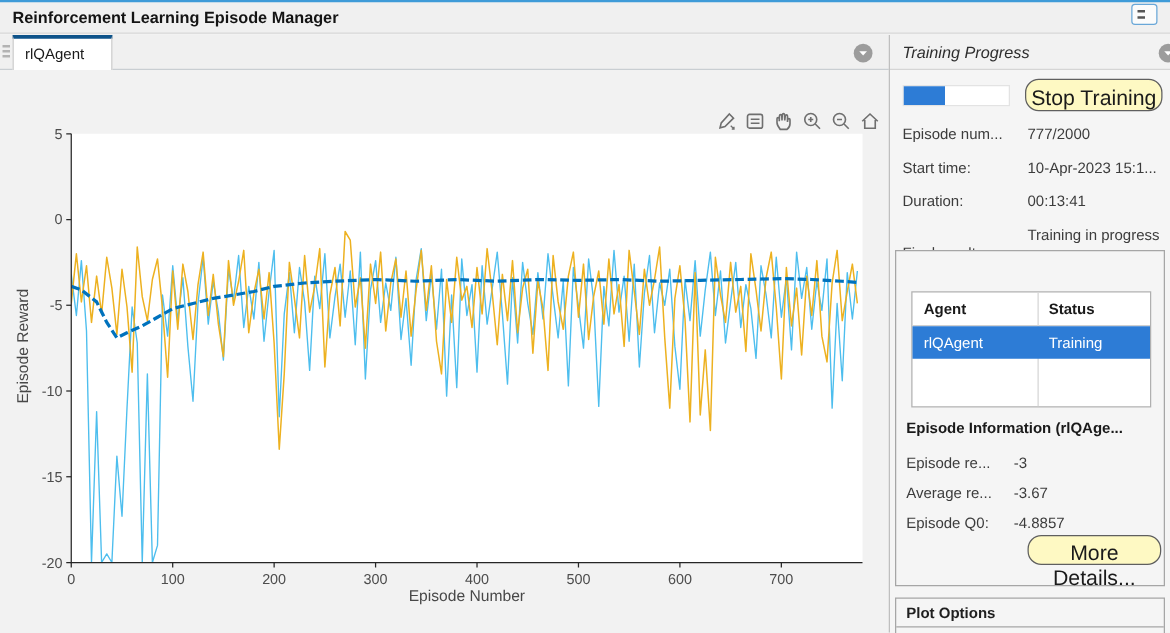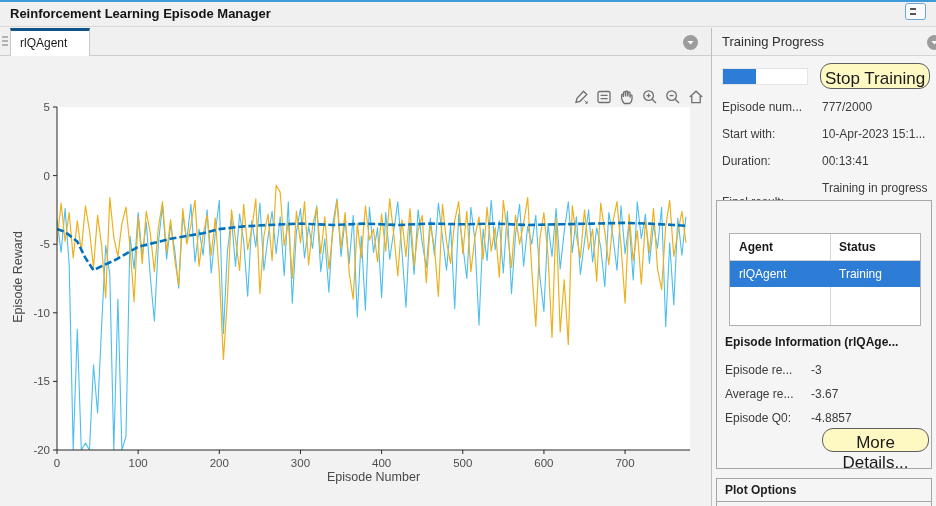--- a/index.html
+++ b/index.html
@@ -26,21 +26,21 @@
     font-size:12px; padding:5px 0 0 9px; }
   .actions-circle { width:15px; height:15px; border-radius:50%; background:#9c9c9c; }
   .actions-circle svg { display:block; }
   #chart-actions { left:683px; top:35px; }
 
   
   #vdivider { left:711px; top:28px; width:1px; height:478px; background:#bfbfbf; }
   #rpanel { left:712px; top:28px; width:224px; height:478px; background:#f5f5f5; }
   #rpanel-header { left:712px; top:28px; width:224px; height:28px; background:#f2f2f2;
     border-bottom:1px solid #d5d5d5; }
-  #rpanel-header .hdr { position:absolute; left:10px; top:6px; font-size:13px; color:#2e2e2e; }
+  #rpanel-header .hdr { position:absolute; left:10px; top:6px; font-size:13px; color:#2e2e2e;font-style:italic; }
   #rpanel-actions { left:927px; top:35px; }
 
   #progress-track { left:722px; top:68px; width:86px; height:17px; background:#ffffff;
     border:1px solid #e3e3e3; }
   #progress-fill { height:100%; background:#2d7cd6; width:39%; }
   .btn { background:#fef9c3; border:1px solid #5f5f5f; border-radius:11px; font-size:17px;
     color:#1a1a1a; text-align:center; font-family:"Liberation Sans",sans-serif; }
   #stop-btn { left:820px; top:63px; width:110px; height:26px; padding-top:5px; }
 
   .kv-label { position:absolute; left:722px; font-size:12px; color:#3c3c3c; }
@@ -200,21 +200,21 @@
   </svg>
 </div>
 
 <div id="progress-track" class="abs">
   <div id="progress-fill" style="width: 38.85%;"></div>
 </div>
 <div id="stop-btn" class="abs btn">Stop Training</div>
 
 <div class="kv-label" style="top:100px">Episode num...</div>
 <div class="kv-value" style="top:100px">777/2000</div>
-<div class="kv-label" style="top:127px">Start with:</div>
+<div class="kv-label" style="top:127px">Start time:</div>
 <div class="kv-value" style="top:127px">10-Apr-2023 15:1...</div>
 <div class="kv-label" style="top:154px">Duration:</div>
 <div class="kv-value" style="top:154px">00:13:41</div>
 <div class="kv-label" style="top:195px">Final result:</div>
 <div class="kv-value" style="top:181px">Training in progress</div>
 
 <div id="sec-training-info" class="section">
   <div id="agent-table">
     <div class="thead">
       <span class="th" style="left:9px">Agent</span>

